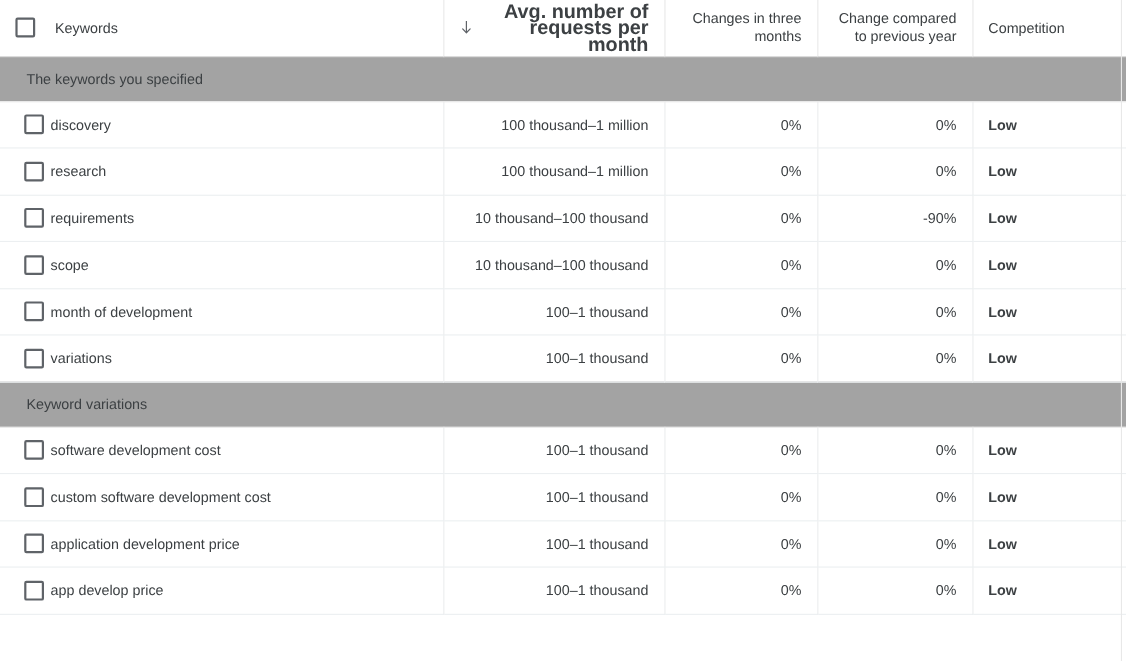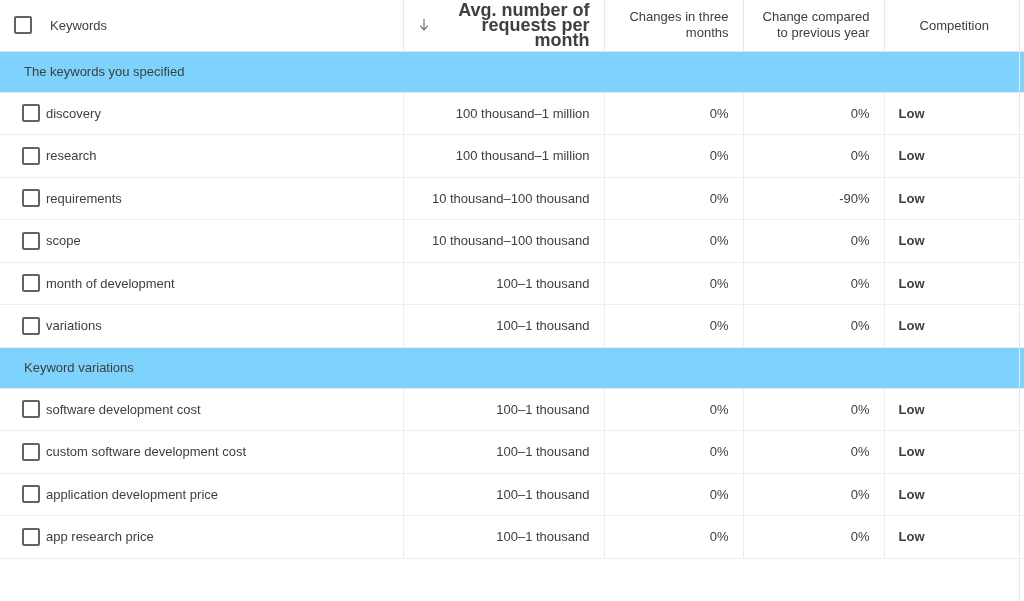--- a/index.html
+++ b/index.html
@@ -35,21 +35,21 @@
     padding: 0 14px;
     background: #ffffff;
     border-bottom: 1px solid #e0e0e0;
     border-right: 1px solid #e8e8e8;
     font-size: 12.6px;
     font-weight: bold;
     color: #3c4043;
     line-height: 15px;
     vertical-align: middle;
   }
-  thead th.last { border-right: none; text-align: center; }
+  thead th.last { border-right: none; }
 
   .hd-keyword-cell {
     display: flex;
     align-items: center;
     gap: 18px;
   }
   .hd-keyword-label {
     font-size: 13px;
     font-weight: normal;
     color: #3c4043;
@@ -98,21 +98,21 @@
     border: 2px solid #5f6368;
     border-radius: 2px;
     background: #ffffff;
     display: inline-block;
   }
 
   
   tr.group-row td {
     height: 41px;
     box-sizing: border-box;
-    background: #7dd3fc;
+    background: #a3a3a3;
     border-bottom: 1px solid #e8e8e8;
     border-top: 1px solid #eeeeee;
     padding: 0 24px;
     font-size: 13px;
     color: #3c4043;
     vertical-align: middle;
   }
 
   
   tbody td {
@@ -320,21 +320,21 @@
         <td class="num">100–1 thousand</td>
         <td class="num">0%</td>
         <td class="num">0%</td>
         <td class="last">Low</td>
       </tr>
 
       <tr>
         <td>
           <div class="kw-cell">
             <span class="cb"></span>
-            <span class="kw-label">app research price</span>
+            <span class="kw-label">app develop price</span>
           </div>
         </td>
         <td class="num">100–1 thousand</td>
         <td class="num">0%</td>
         <td class="num">0%</td>
         <td class="last">Low</td>
       </tr>
 
 
     </tbody>

